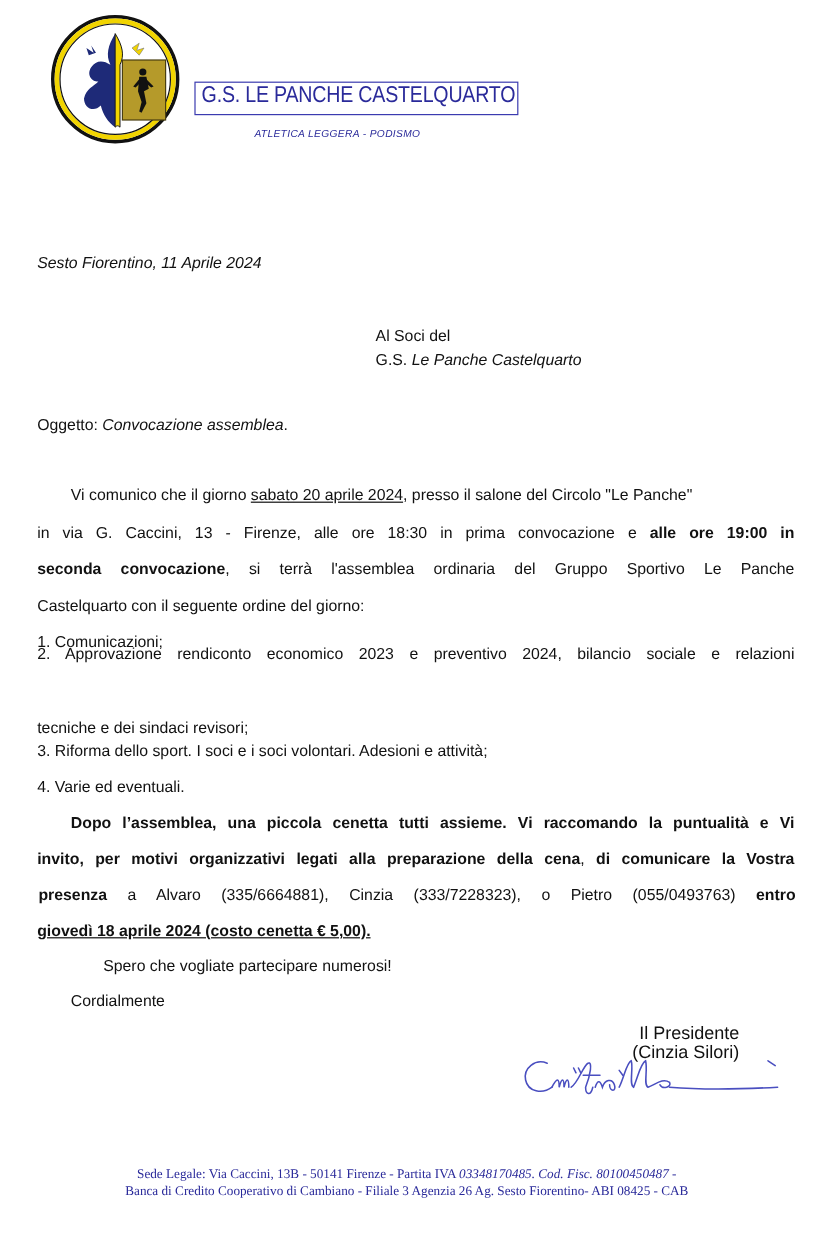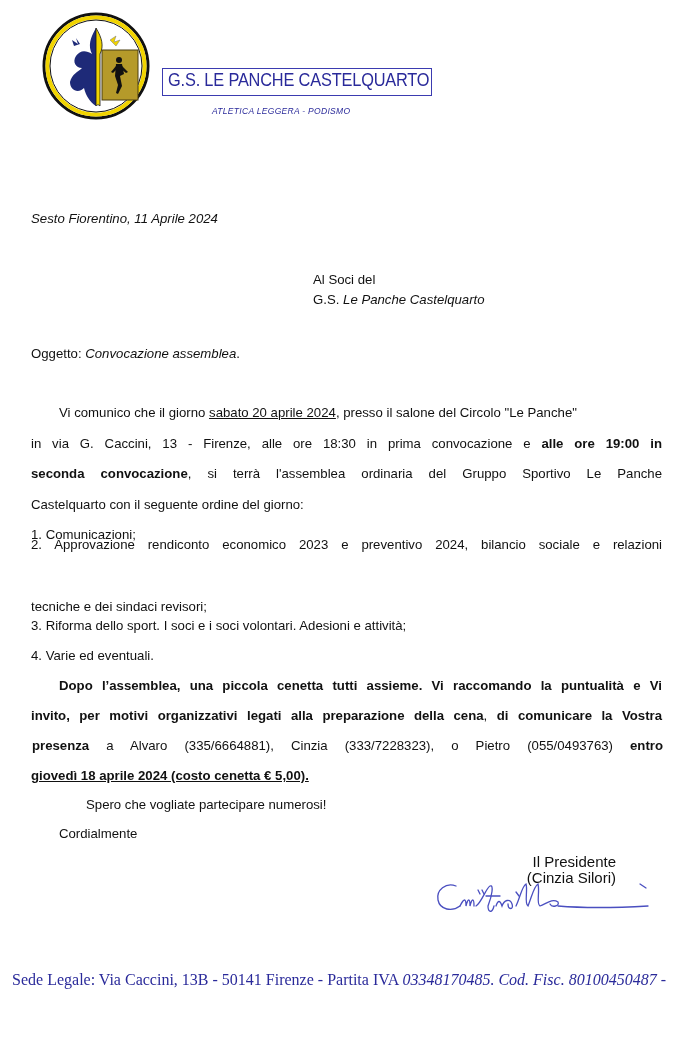--- a/index.html
+++ b/index.html
@@ -16,21 +16,21 @@
                 transform-origin: left top; }
   .logo-sub { position: absolute; left: 160px; top: 96px; font-size: 8.5px; font-style: italic;
               color: #2a2a9a; letter-spacing: 0.3px; white-space: nowrap; margin-left: 12px; }
   
   .txt { font-size: 13.2px; line-height: 16px; white-space: nowrap; }
   .it { font-style: italic; }
   .b { font-weight: bold; }
   .u { text-decoration: underline; }
   .just { text-align: justify; text-align-last: justify; width: 631px; white-space: normal; }
   .footer { left: 0; width: 678px; top: 973px; text-align: center; color: #2a2a9a;
-            font-family: "Liberation Serif", serif; font-size: 16px; line-height: 13.5px; }
+            font-family: "Liberation Serif", serif; font-size: 11px; line-height: 13.5px; }
   .footer .it { font-style: italic; }
   .sig-text { font-size: 15px; line-height: 16px; text-align: right; width: 150px; }
 </style>
 </head>
 <body>
 
 <div class="abs logo">
   <svg width="120" height="112" viewBox="0 0 120 112" style="position:absolute;left:0;top:0;">
     <circle cx="56" cy="56" r="52" fill="#fff" stroke="#111" stroke-width="3"></circle>
     <circle cx="56" cy="56" r="48.5" fill="none" stroke="#f1d400" stroke-width="4"></circle>
@@ -95,13 +95,14 @@
     <path d="M64 30 C66 24 68 24 70 30 C72 24 78 22 80 28 C82 34 76 34 76 28"></path>
     <path d="M84 16 l3 4"></path>
     <path d="M84 30 C88 22 90 10 94 8 C96 14 92 28 96 30 C100 20 102 10 106 8 C108 16 104 28 108 30 C114 28 120 22 126 26 C128 30 120 32 118 28"></path>
     <path d="M126 30 C150 32 180 32 216 30"></path>
     <path d="M208 8 L214 12"></path>
   </g>
 </svg>
 
 <div class="abs footer">
   <div><span>Sede Legale: Via Caccini, 13B - 50141 Firenze - Partita IVA </span><span class="it">03348170485. Cod. Fisc. 80100450487 -</span></div>
+  <div>Banca di Credito Cooperativo di Cambiano - Filiale 3 Agenzia 26 Ag. Sesto Fiorentino- ABI 08425 - CAB</div>
 </div>
 
 </body></html>

